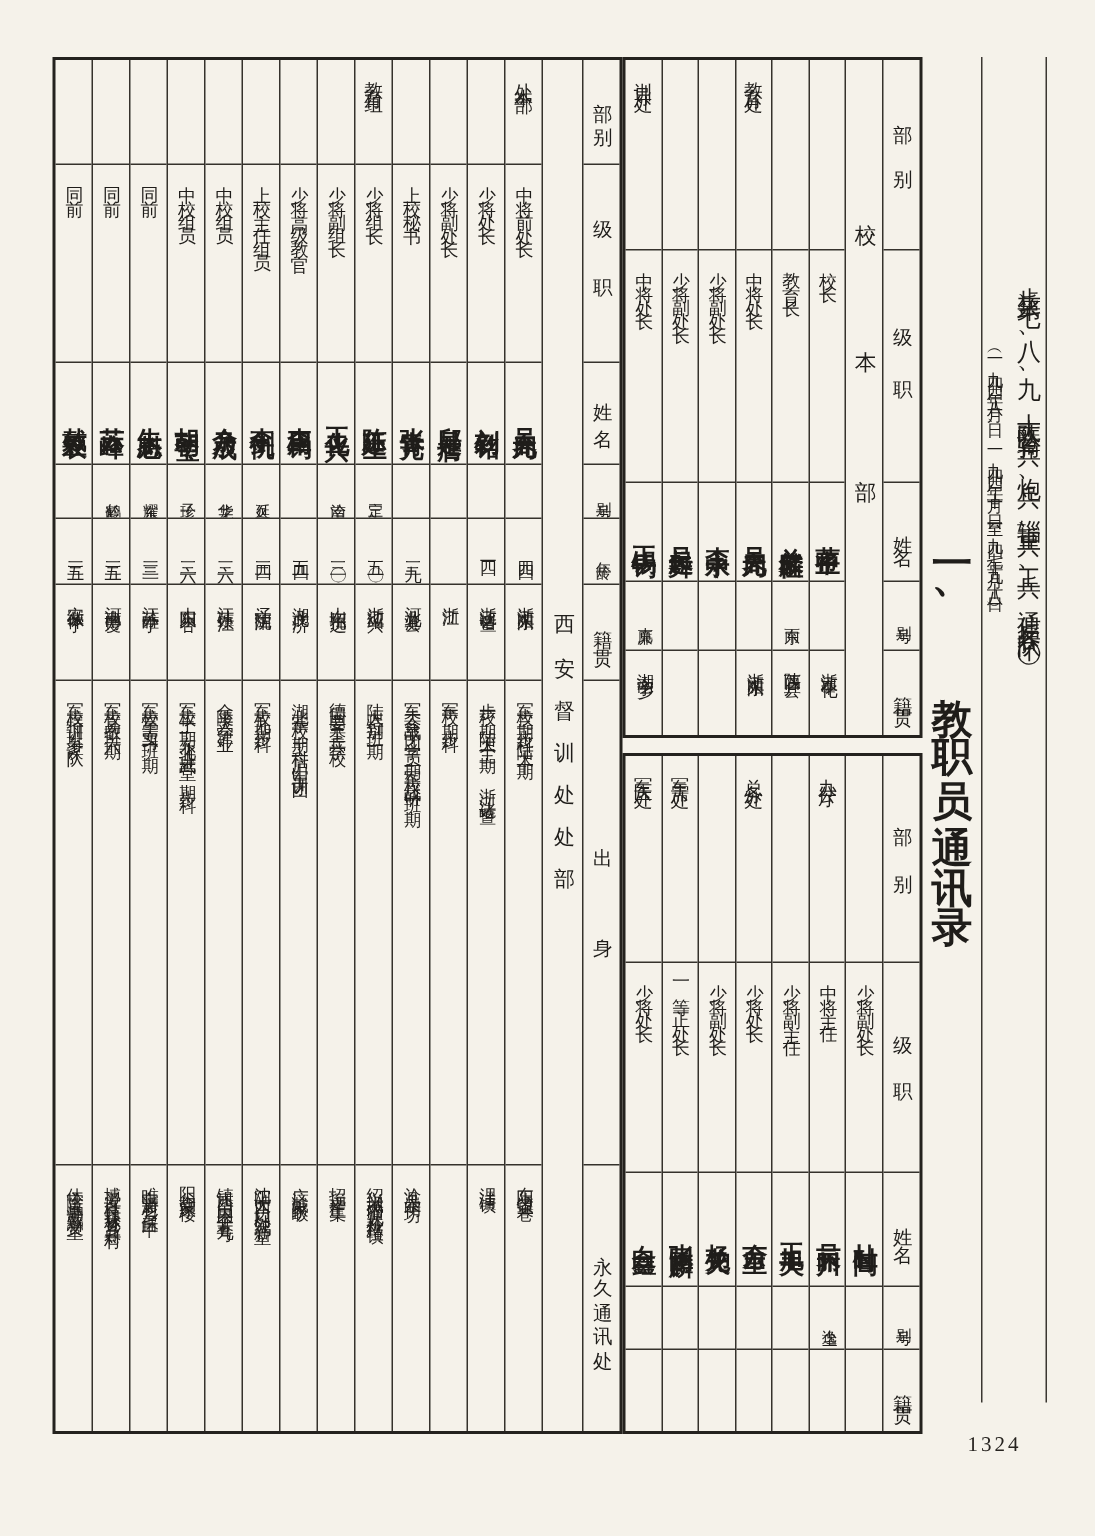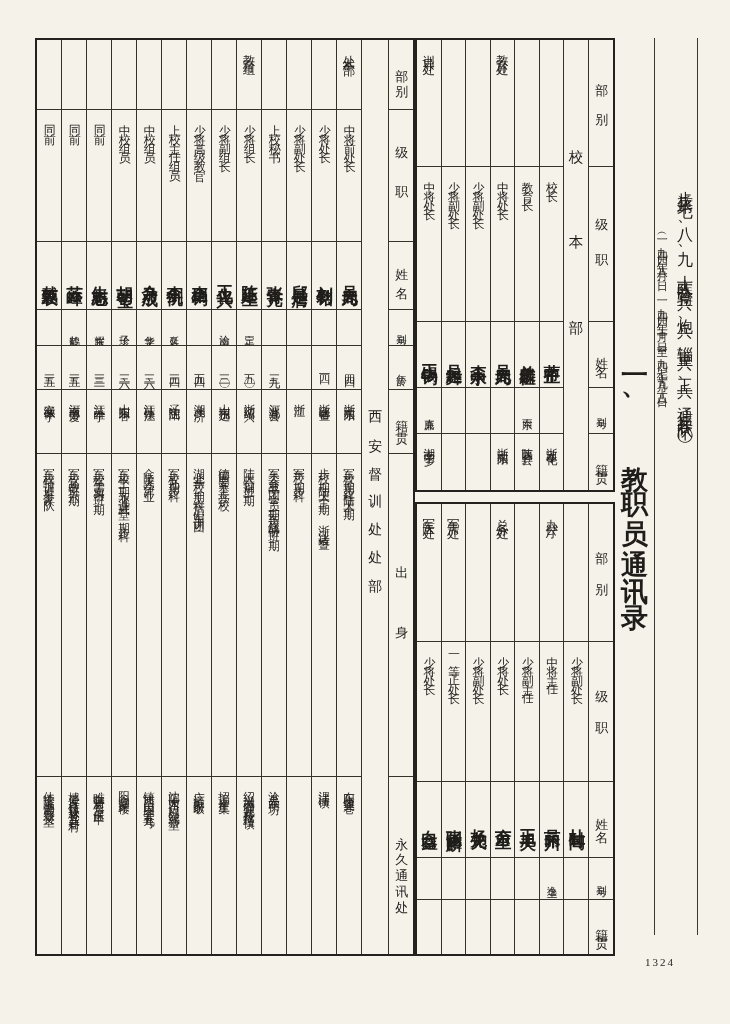--- a/index.html
+++ b/index.html
@@ -81,21 +81,21 @@
   }
   #heading-col .vt{font-size:27px;font-weight:bold;letter-spacing:28px;}
   #title-col{
     position:absolute;left:655px;top:38px;width:43px;height:897px;
     border-right:1px solid #3a3731;box-sizing:border-box;
   }
   #title-main{position:absolute;right:3px;top:140px;font-size:16px;letter-spacing:4px;}
   #title-paren{position:absolute;left:1px;top:190px;font-size:11px;letter-spacing:5px;}
   #page-number{
     position:absolute;left:645px;top:956px;
-    font-size:11px;letter-spacing:2px;color:#26231f;
+    font-size:14px;letter-spacing:2px;color:#26231f;
   }
 </style>
 </head>
 <body>
 
 <section class="tbl" id="left-tbl">
   <div class="col hcol">
     <div class="cell lr1 mid">
         <div class="vt hl ls-lr1">部别</div>
       </div>

